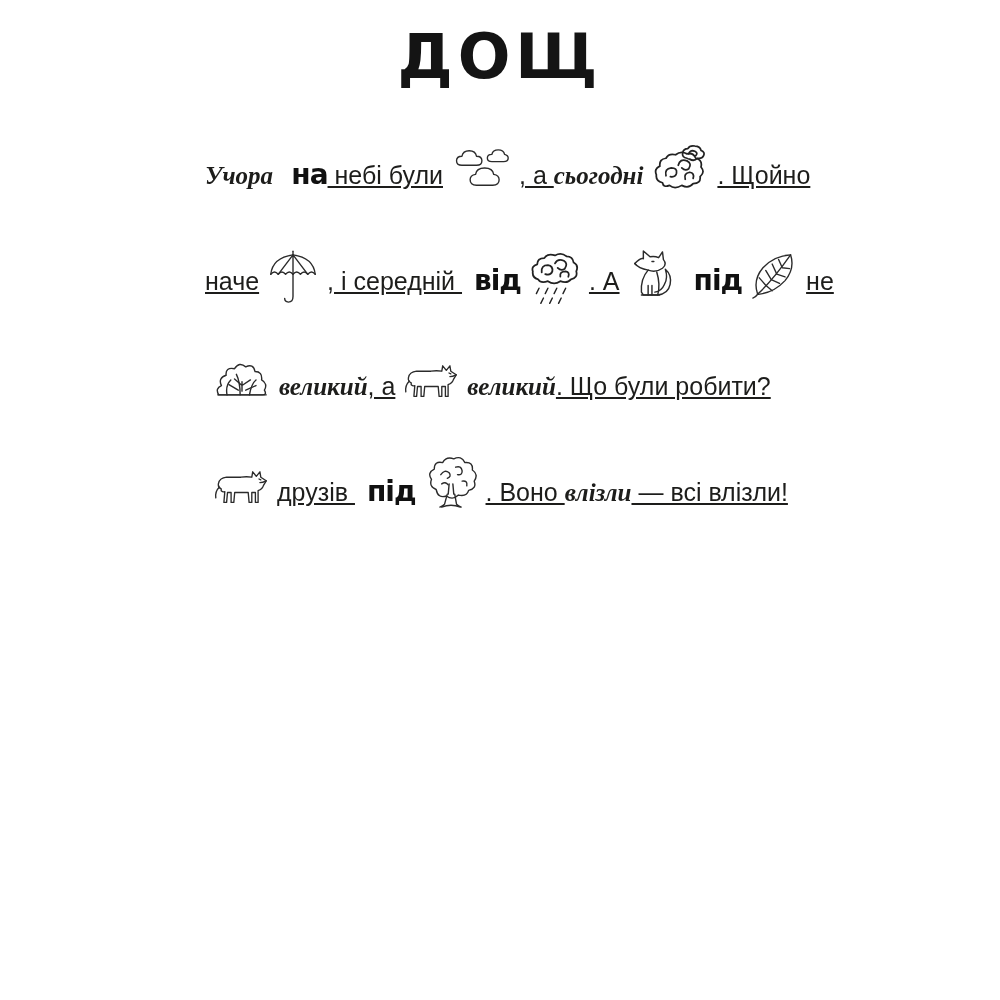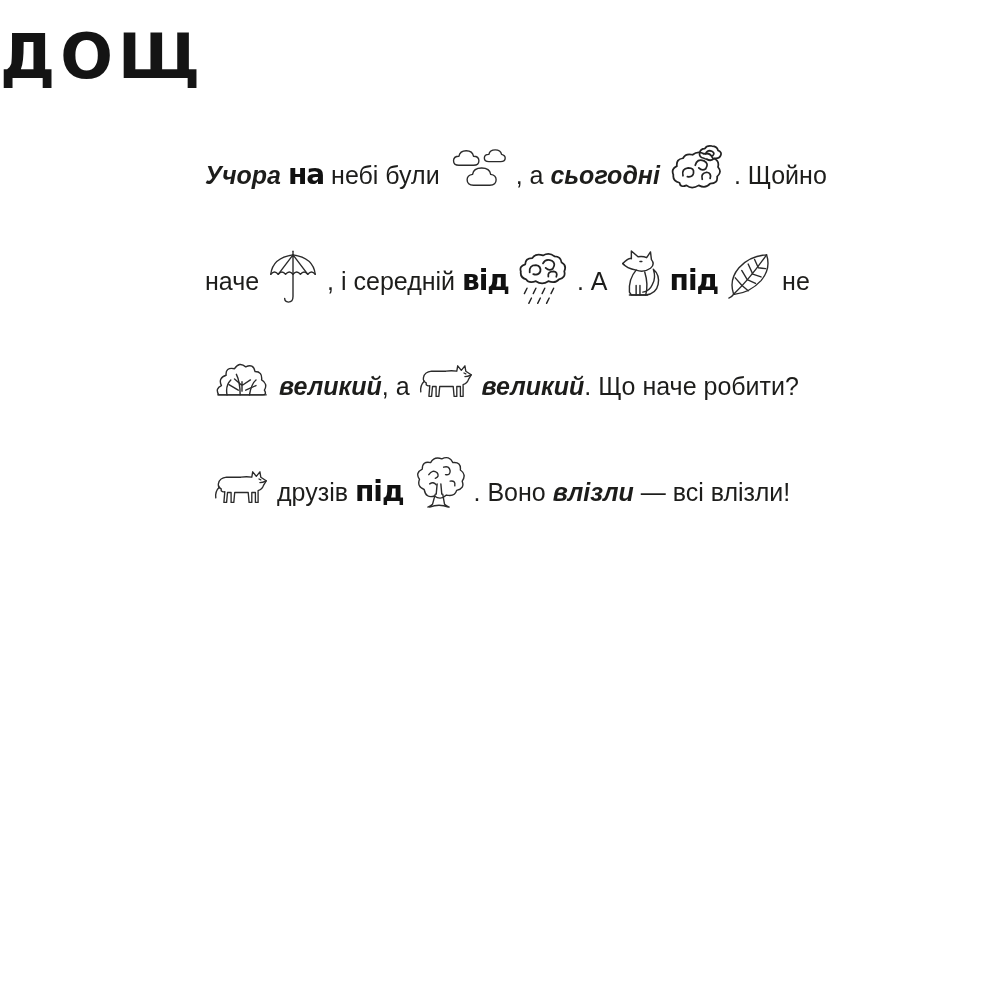--- a/index.html
+++ b/index.html
@@ -6,48 +6,50 @@
   body{
     width:1000px;height:1000px;
     background:#ffffff;
     overflow:hidden;
     font-family:"Liberation Sans",sans-serif;
     color:#1d1d1b;
   }
   .sheet{width:1000px;height:1000px;position:relative;}
   .title{
     margin:20px 0 0 0;
+    text-align:center;
     font-family:"DejaVu Sans",sans-serif;
     font-weight:bold;
     font-size:62px;
     letter-spacing:5px;
     line-height:1.2;
     color:#141414;
   }
   .content{
     margin:28px 0 0 205px;
     width:610px;
   }
   .line{
     line-height:105px;
     font-size:25px;
     white-space:nowrap;
     color:#1d1d1b;
   }
-  .r{font-family:"Liberation Sans",sans-serif;}
+  .r{font-family:"Liberation Sans",sans-serif;text-decoration:underline;}
   .bi{
-    font-family:Liberation Sans, sans-serif;
+    font-family:Liberation Serif, serif;
     font-weight:bold;font-style:italic;
   }
   .blk{
     font-family:"DejaVu Sans",sans-serif;
     font-weight:bold;
     font-size:28px;
     letter-spacing:-1px;
     color:#111;
+    margin-left:12px;
   }
   .icon{display:inline-block;margin:0 9px;}
   .icon svg{width:100%;height:100%;display:block;}
   
   .icon-clouds-icon     {width:58px;height:40px;vertical-align:-4px;}
   .icon-dark-clouds-icon{width:56px;height:46px;vertical-align:-6px;}
   .icon-rain-cloud-icon {width:50px;height:55px;vertical-align:-16px;}
   .icon-hare-icon       {width:42px;height:52px;vertical-align:-8px;}
   .icon-fox-icon        {width:44px;height:50px;vertical-align:-8px;}
   .icon-wolf-icon       {width:54px;height:38px;vertical-align:-6px;}
@@ -74,21 +76,21 @@
             <use href="#rain-cloud-icon" xlink:href="#rain-cloud-icon"></use>
           </svg></span><span class="r">. А</span><span class="icon icon-fox-icon"><svg>
             <use href="#fox-icon" xlink:href="#fox-icon"></use>
           </svg></span><span class="blk">під</span><span class="icon icon-leaf-icon"><svg>
             <use href="#leaf-icon" xlink:href="#leaf-icon"></use>
           </svg></span><span class="r">не</span></div>
       <div class="line"><span class="icon icon-bush-icon"><svg>
             <use href="#bush-icon" xlink:href="#bush-icon"></use>
           </svg></span><span class="bi">великий</span><span class="r">, а</span><span class="icon icon-wolf-icon"><svg>
             <use href="#wolf-icon" xlink:href="#wolf-icon"></use>
-          </svg></span><span class="bi">великий</span><span class="r">. Що наче робити?</span></div>
+          </svg></span><span class="bi">великий</span><span class="r">. Що були робити?</span></div>
       <div class="line"><span class="icon icon-wolf-icon"><svg>
             <use href="#wolf-icon" xlink:href="#wolf-icon"></use>
           </svg></span><span class="r">друзів </span><span class="blk">під</span><span class="icon icon-tree-icon"><svg>
             <use href="#tree-icon" xlink:href="#tree-icon"></use>
           </svg></span><span class="r">. Воно </span><span class="bi">влізли</span><span class="r"> — всі влізли!</span></div>
     </div>
 </div>
 
 <svg class="defs-holder" xmlns="http://www.w3.org/2000/svg" aria-hidden="true">
   <defs>

